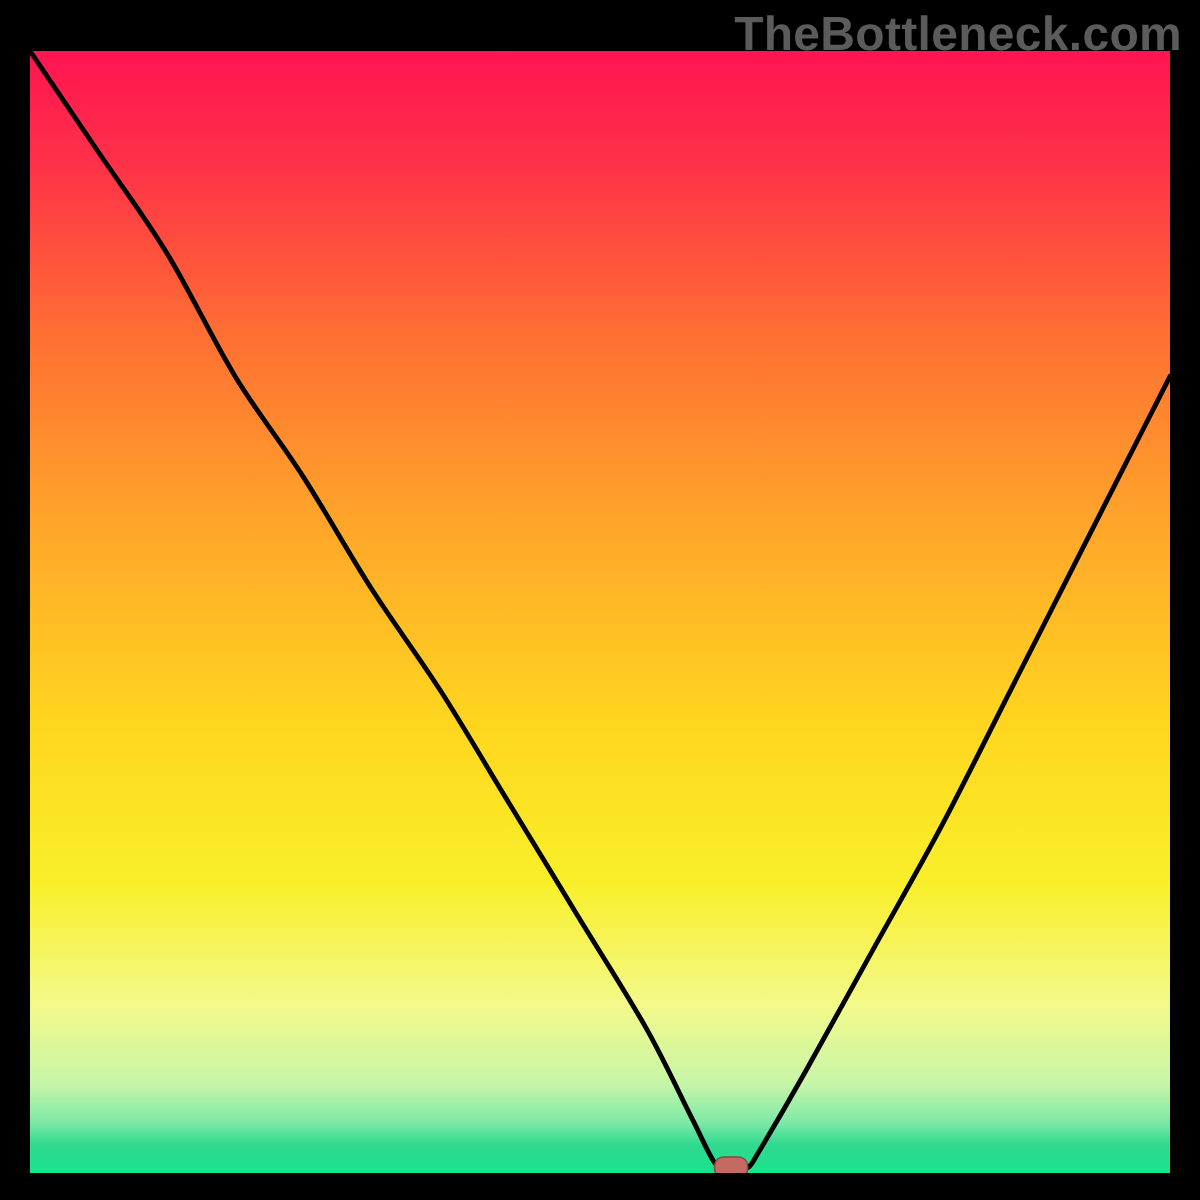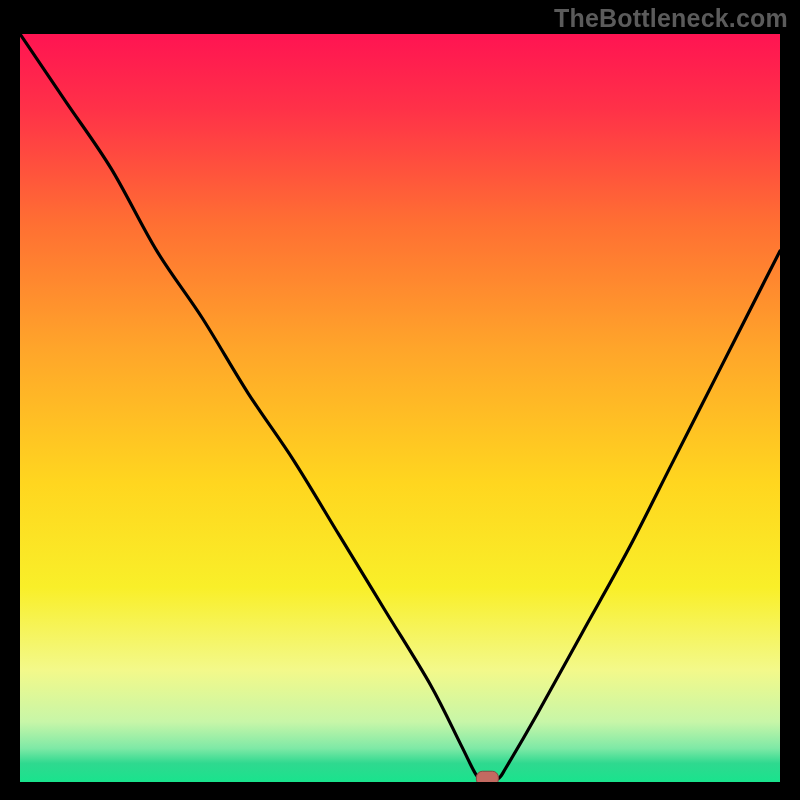--- a/index.html
+++ b/index.html
@@ -15,21 +15,21 @@
     position: relative;
     width: 800px;
     height: 800px;
     background: #000;
   }
   .watermark {
     position: absolute;
     top: 4px;
     right: 12px;
     color: #5b5b5b;
-    font-size: 25px;
+    font-size: 32px;
     font-weight: 600;
     letter-spacing: 0.2px;
     z-index: 20;
   }
   .plot-area {
     position: absolute;
     left: 20px;
     top: 34px;
     width: 760px;
     height: 748px;

